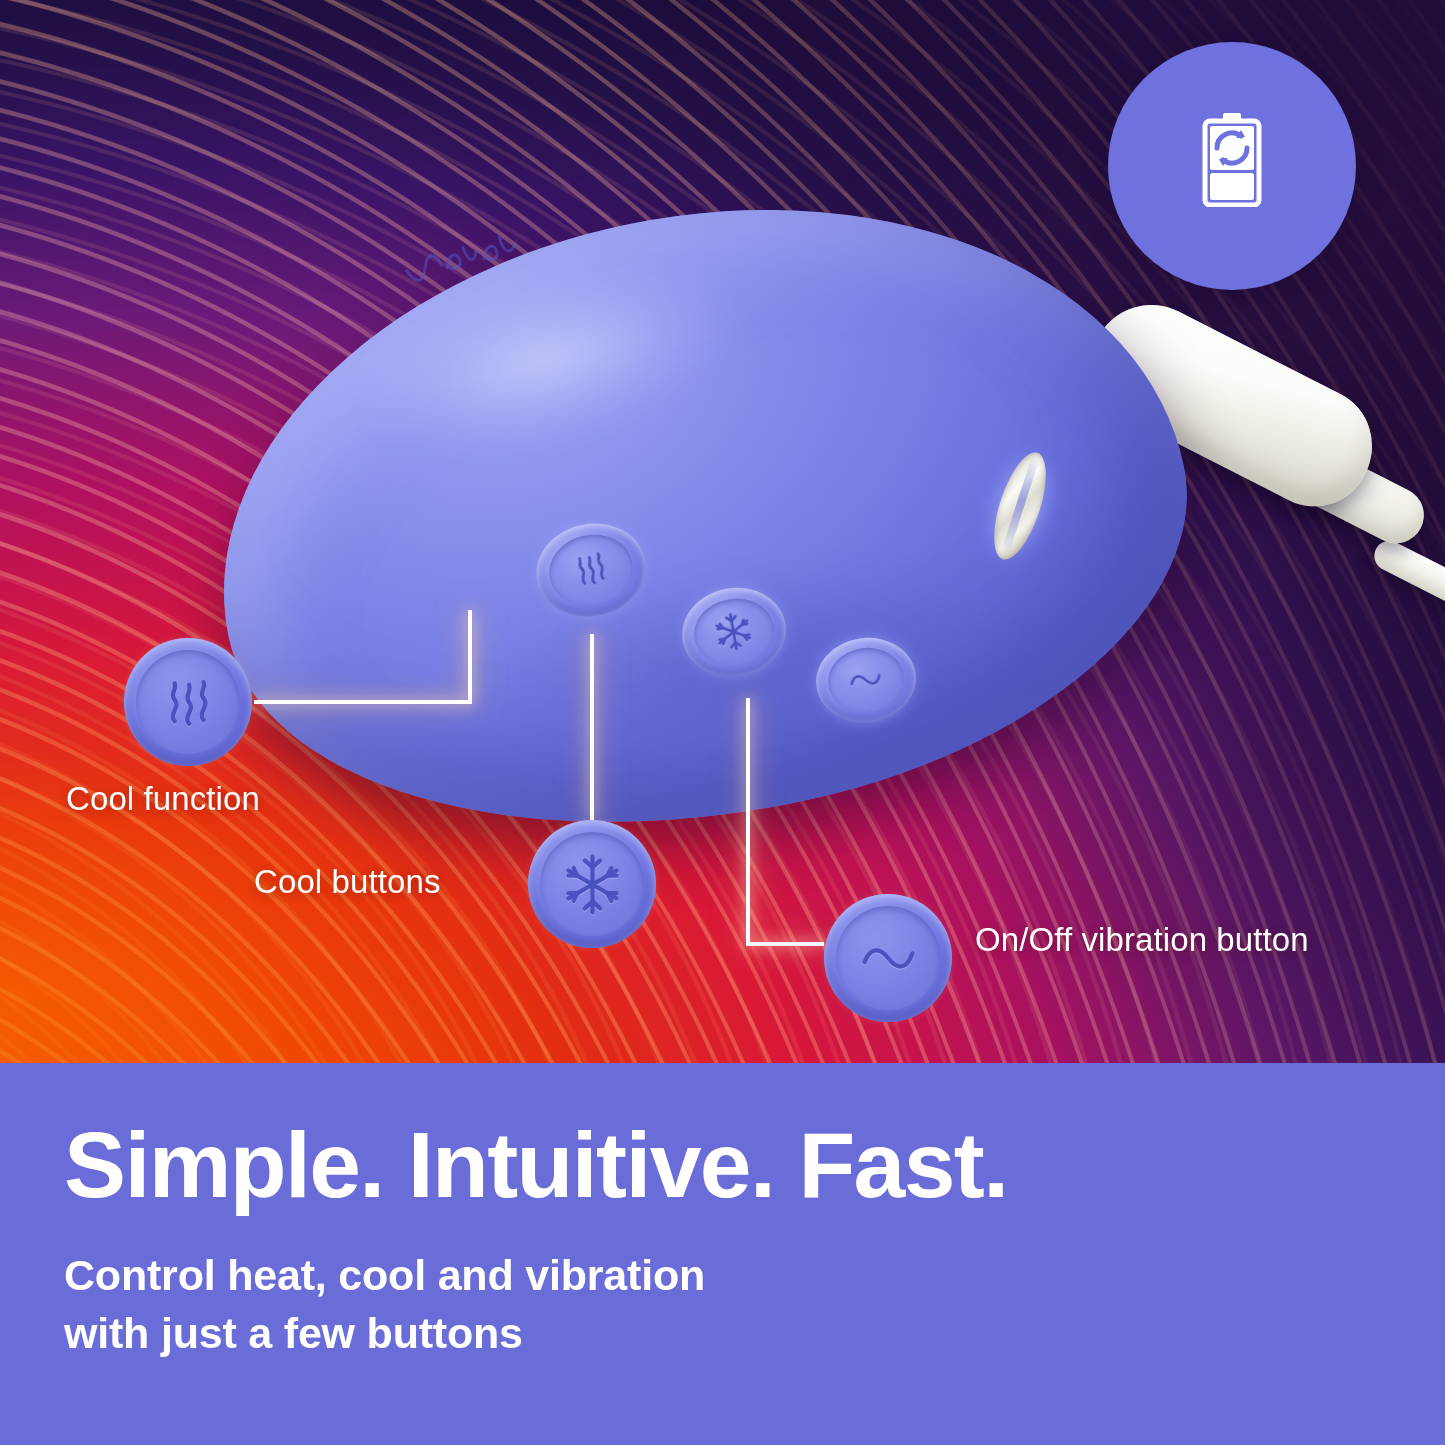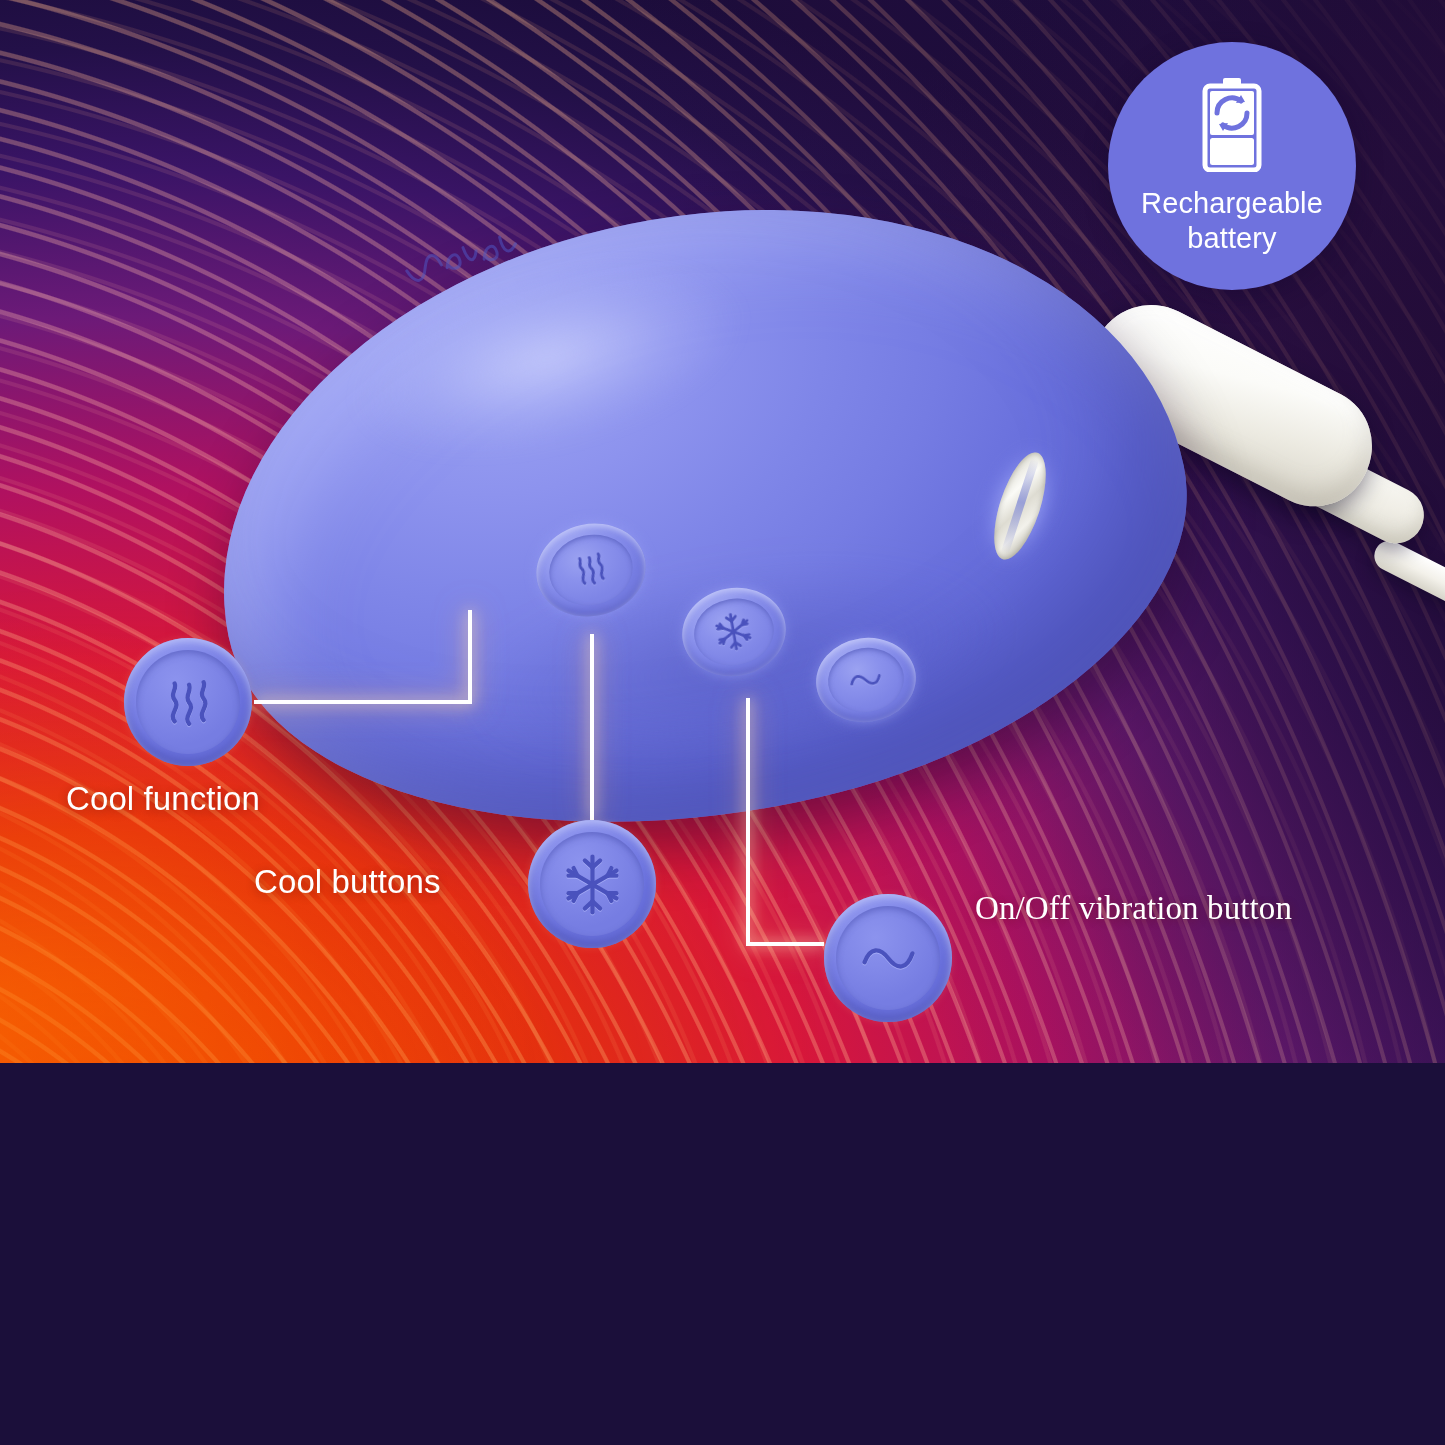--- a/index.html
+++ b/index.html
@@ -255,21 +255,21 @@
     color:#ffffff;
     font-size:33px;
     font-weight:400;
     letter-spacing:.1px;
     line-height:1.22;
     white-space:nowrap;
     text-shadow:0 2px 10px rgba(90,18,10,0.45);
   }
   #lbl-heat { left:66px;  top:779px; }
   #lbl-cool { left:254px; top:862px; }
-  #lbl-vib  { left:975px; top:888px;font-family:Liberation Serif, serif; }
+  #lbl-vib  { left:975px; top:920px; }
 
   
   #battery-chip {
     position:absolute; left:1108px; top:42px;
     width:248px; height:248px;
     border-radius:50%;
     background:#6f72de;
     display:flex; flex-direction:column; align-items:center; justify-content:center;
     box-shadow:0 6px 26px rgba(20,8,44,0.4);
   }
@@ -477,22 +477,23 @@
         <rect x="4" y="10" width="54" height="84" rx="5" fill="none" stroke="#ffffff" stroke-width="5"></rect>
         <rect x="9" y="62" width="44" height="27" rx="2.5" fill="#ffffff"></rect>
         <rect x="9" y="15" width="44" height="44" rx="2" fill="#ffffff"></rect>
         <g fill="none" stroke="#6f72de" stroke-width="5" stroke-linecap="round">
           <path d="M16 37 A15 15 0 0 1 40 25"></path>
           <path d="M46 37 A15 15 0 0 1 22 49"></path>
         </g>
         <path d="M40 19 L44 26 L35 27 Z" fill="#6f72de"></path>
         <path d="M22 55 L18 48 L27 47 Z" fill="#6f72de"></path>
       </svg>
-      <div class="btext">
-        <div>Rechargeable</div>
-        <div>battery</div>
-      </div>
     </div>
 
   </div>
 
+  <div id="panel">
+    <div id="headline">Simple. Intuitive. Fast.</div>
+    <div id="subline">Control heat, cool and vibration
+with just a few buttons</div>
+  </div>
 
 </div>
 
 </body></html>

